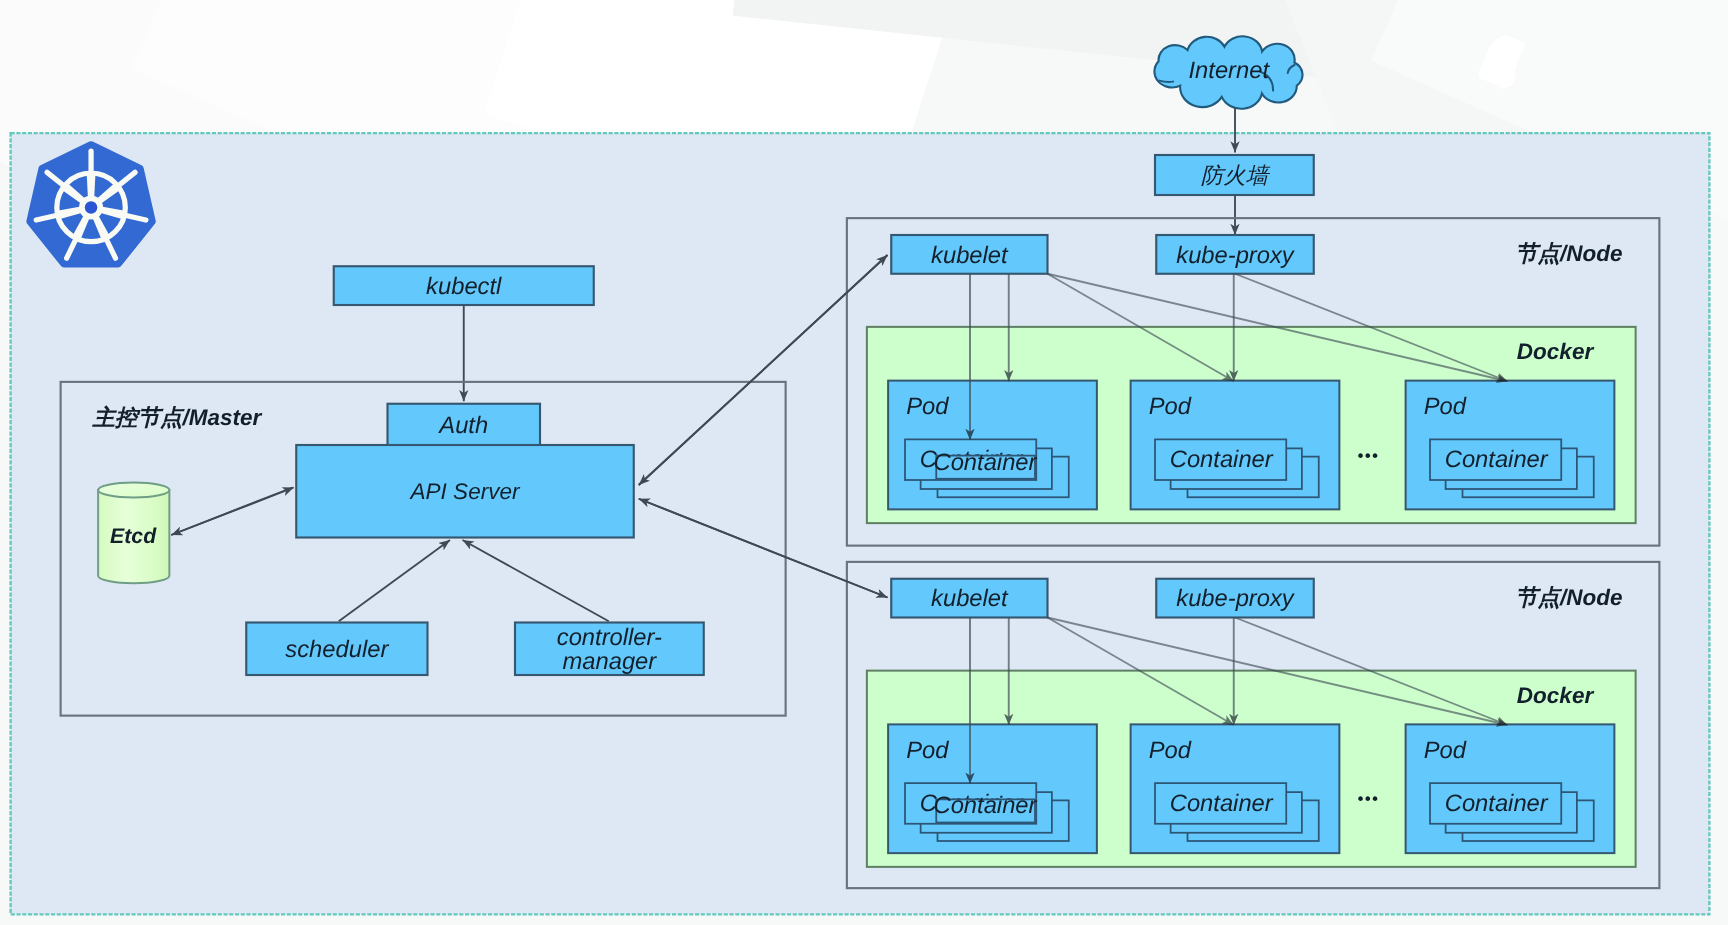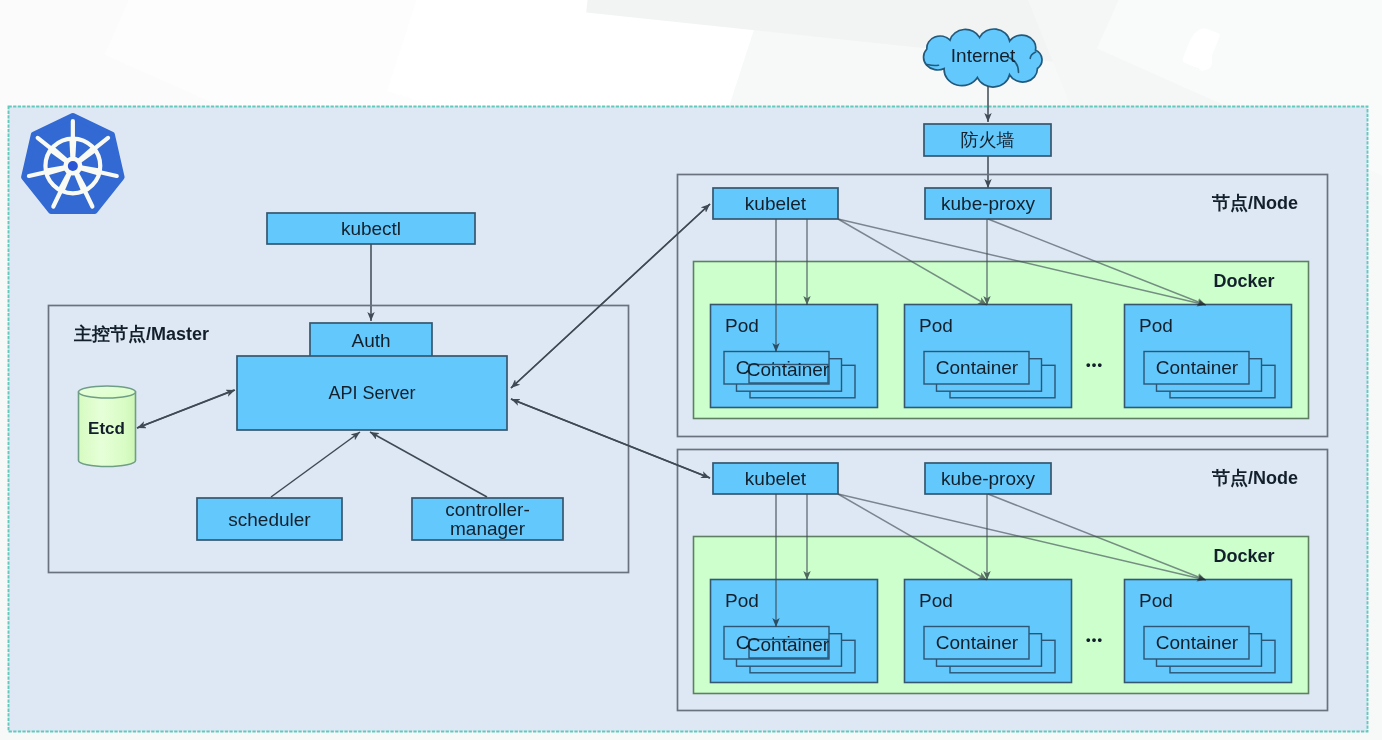--- a/index.html
+++ b/index.html
@@ -1,19 +1,19 @@
 <!DOCTYPE html>
 <html><head>
 <meta charset="utf-8">
 <title>Kubernetes Architecture Diagram</title>
 <style>
   html,body{margin:0;padding:0;background:#fff;}
   body{width:1382px;height:740px;overflow:hidden;
        font-family:"Liberation Sans",sans-serif;}
-  #stage{position:relative;width:1382px;height:740px;background:#f7f8f8;}
+  #stage{position:relative;width:1382px;height:740px;background:#f7f8f8;font-style:italic;}
   #bg{position:absolute;inset:0;background:#f7f8f8;overflow:hidden;}
   #bg .sheet{position:absolute;}
   #bg .s1{left:-200px;top:-330px;width:760px;height:520px;background:#fbfbfb;
           transform:rotate(28deg);}
   #bg .s2{left:180px;top:-300px;width:420px;height:460px;background:#fdfdfd;
           transform:rotate(24deg);}
   #bg .s3{left:430px;top:-180px;width:330px;height:330px;background:#ffffff;
           transform:rotate(18deg);}
   #bg .s4{left:600px;top:-250px;width:700px;height:300px;background:#f2f3f3;
           transform:rotate(6deg);}

